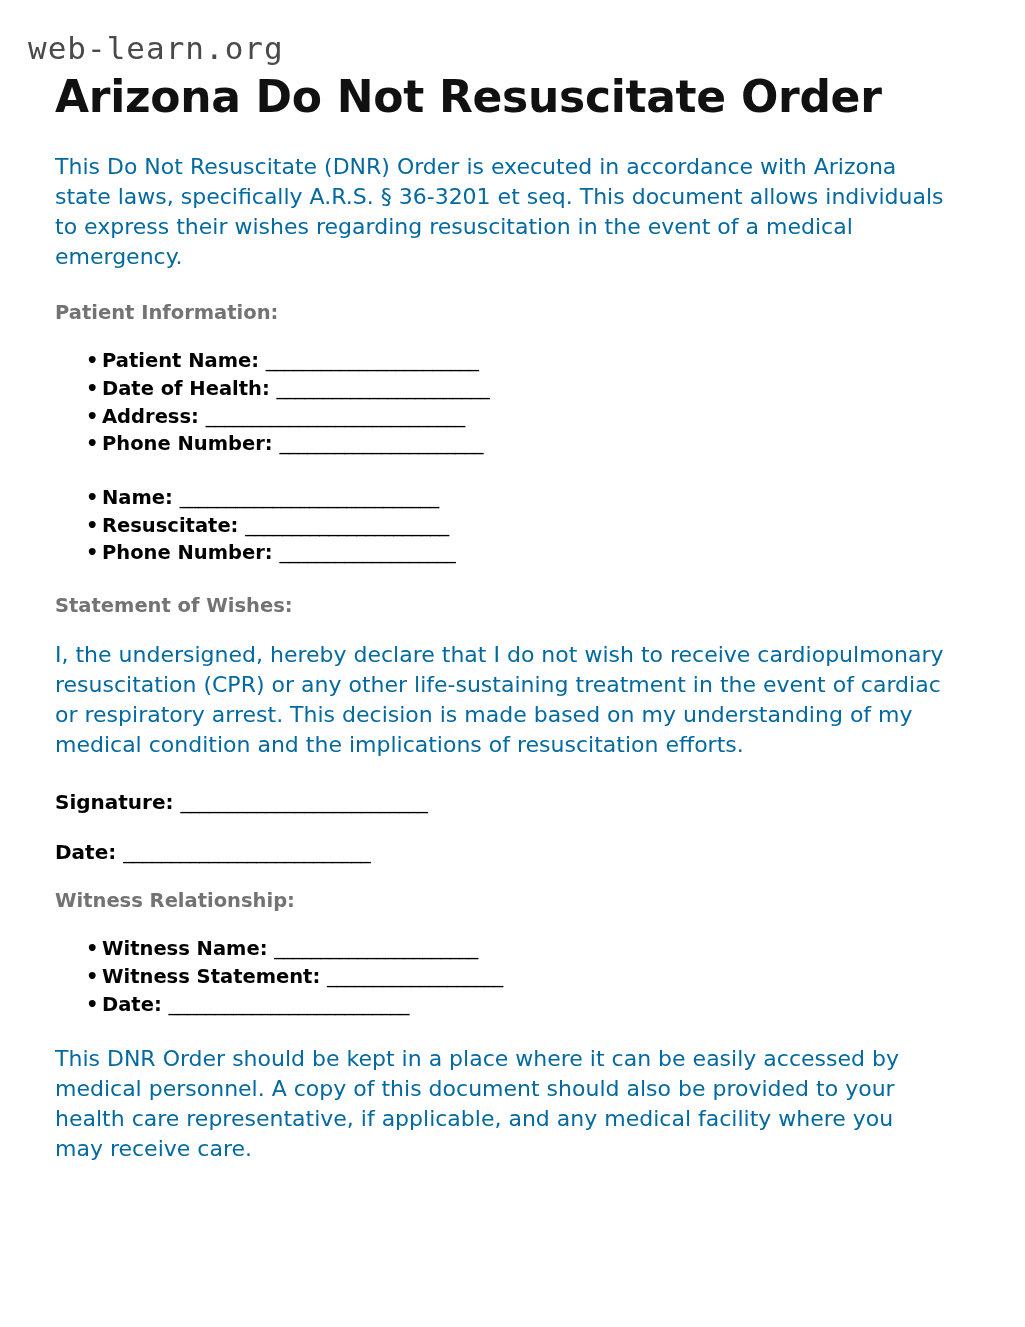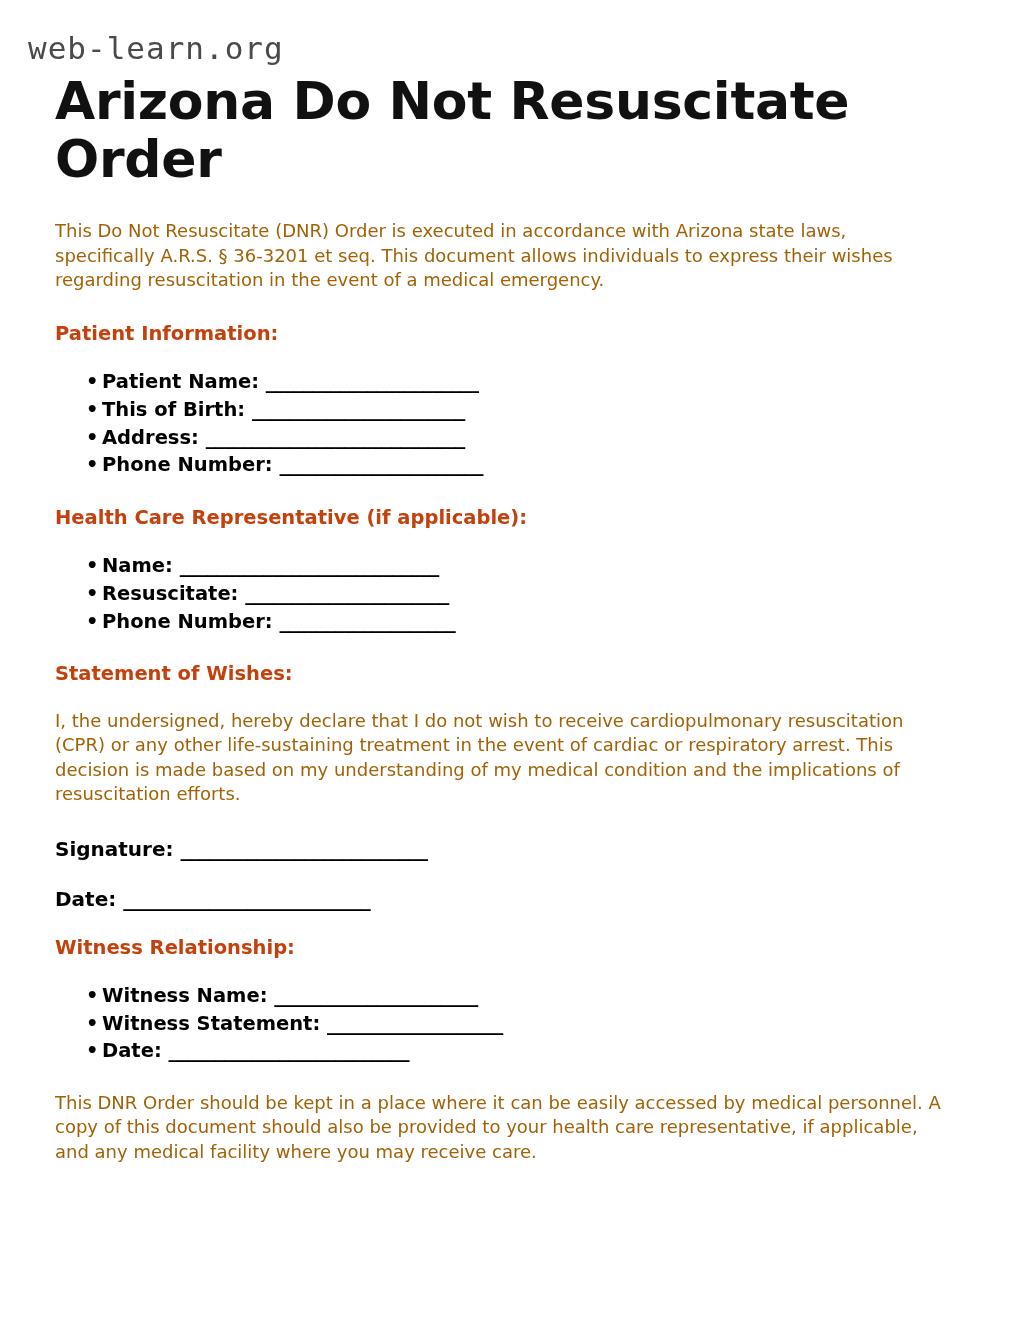--- a/index.html
+++ b/index.html
@@ -40,41 +40,41 @@
   .content {
     position: absolute;
     left: 55px;
     top: 72px;
     width: 895px;
   }
 
   .doc-title {
     font-family: "DejaVu Sans", sans-serif;
     font-weight: bold;
-    font-size: 52px;
+    font-size: 44px;
     line-height: 1.12;
     letter-spacing: -0.3px;
     margin: 0 0 31px 0;
     color: #111111;
   }
 
   p.para {
-    font-size: 18px;
+    font-size: 22px;
     line-height: 1.36;
     margin: 0 0 28px 0;
-    color: #a16207;
+    color: #0369a1;
     max-width: 890px;
   }
 
   h2.section-heading {
     font-size: 19.5px;
     font-weight: bold;
     line-height: 1.3;
     margin: 0 0 22px 0;
-    color: #c2410c;
+    color: #737373;
   }
 
   ul.field-list {
     list-style: none;
     margin: 0 0 26px 0;
     padding: 0 0 0 47px;
   }
 
   ul.field-list li {
     position: relative;
@@ -87,21 +87,21 @@
 
   ul.field-list li .bullet {
     position: absolute;
     left: -16px;
     top: 0;
     font-size: 19.5px;
     line-height: 1.42;
   }
 
   .blank-line {
-    font-weight: bold;
+    font-weight: normal;
     letter-spacing: -0.5px;
   }
 
   .standalone-field {
     font-size: 20px;
     font-weight: bold;
     line-height: 1.4;
     margin: 0 0 22px 0;
     white-space: nowrap;
   }
@@ -122,36 +122,35 @@
     <h2 class="section-heading">Patient Information:</h2>
 
     <ul class="field-list">
       <li>
         <span class="bullet">•</span>
         <span>Patient Name:</span>
         <span class="blank-line">_______________________</span>
       </li>
       <li>
         <span class="bullet">•</span>
-        <span>This of Birth:</span>
+        <span>Date of Health:</span>
         <span class="blank-line">_______________________</span>
       </li>
       <li>
         <span class="bullet">•</span>
         <span>Address:</span>
         <span class="blank-line">____________________________</span>
       </li>
       <li>
         <span class="bullet">•</span>
         <span>Phone Number:</span>
         <span class="blank-line">______________________</span>
       </li>
     </ul>
 
-    <h2 class="section-heading">Health Care Representative (if applicable):</h2>
 
     <ul class="field-list">
       <li>
         <span class="bullet">•</span>
         <span>Name:</span>
         <span class="blank-line">____________________________</span>
       </li>
       <li>
         <span class="bullet">•</span>
         <span>Resuscitate:</span>

